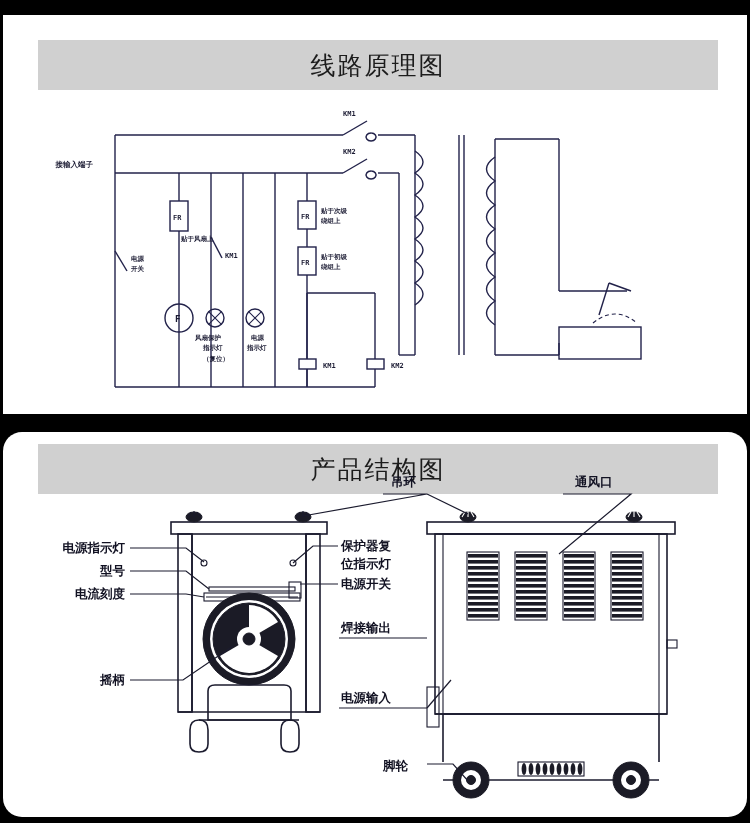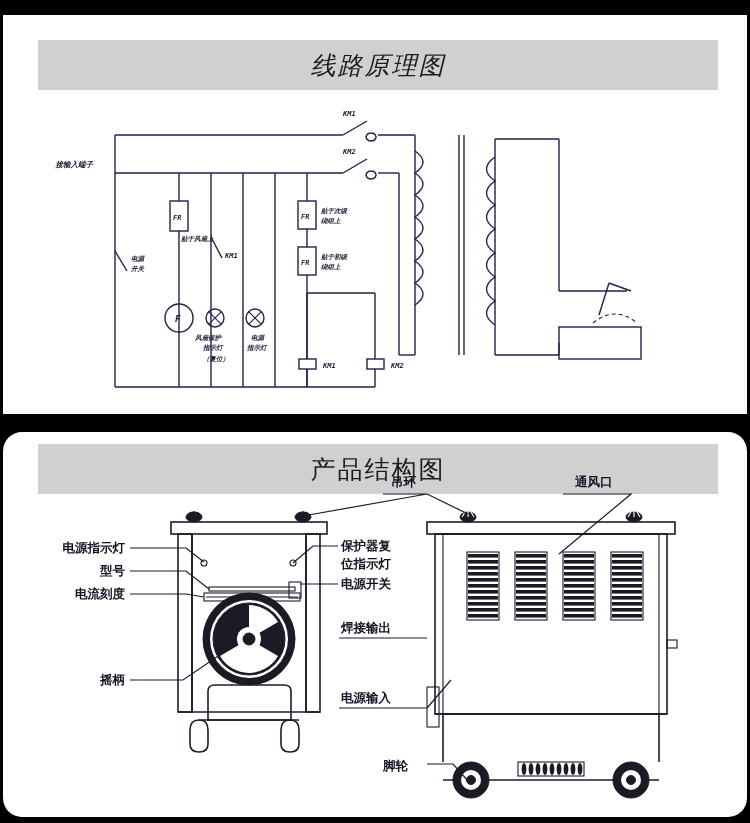--- a/index.html
+++ b/index.html
@@ -13,21 +13,21 @@
   .page{
     position:absolute;inset:0;
     background:#000;
   }
   
   .panel{
     position:absolute;
     background:#ffffff;
     left:3px;right:3px;
   }
-  #panel-circuit{top:15px;height:399px;font-style:italic;}
+  #panel-circuit{top:15px;height:399px;}
   #panel-structure{top:432px;height:385px;border-radius:19px;}
 
   
   .banner{
     position:absolute;
     left:35px;width:680px;height:50px;
     background:#d0d0d0;
     display:flex;align-items:center;justify-content:center;
   }
   .banner-title{

